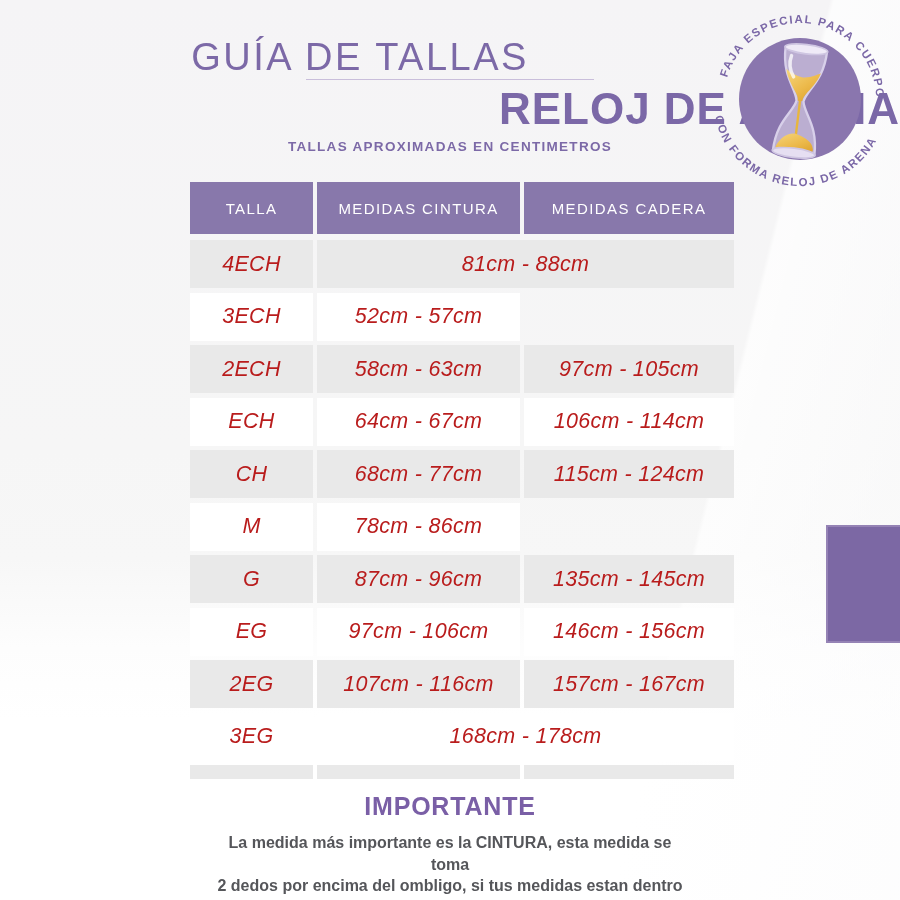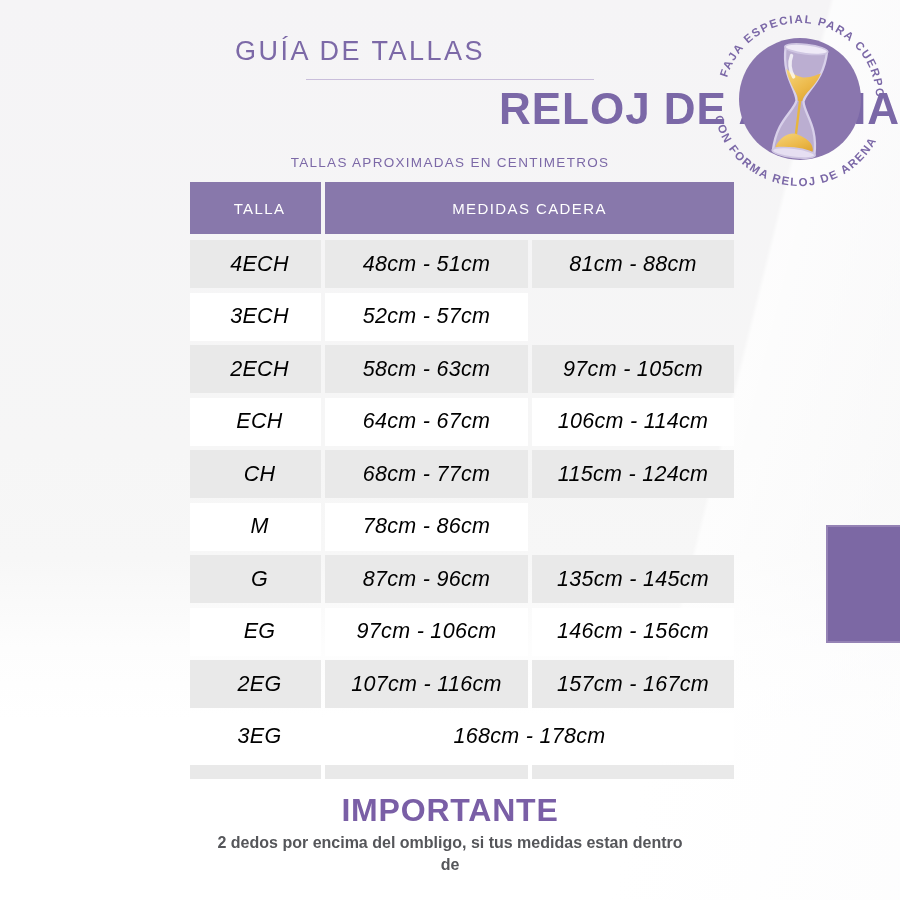--- a/index.html
+++ b/index.html
@@ -8,57 +8,57 @@
     position:relative;width:900px;height:900px;overflow:hidden;
     background:linear-gradient(180deg,#f5f4f6 0%,#f6f6f6 50%,#f7f7f7 62%,#fdfdfd 72%,#ffffff 80%);
   }
   .diag{
     position:absolute;inset:0;pointer-events:none;
     background:linear-gradient(104deg,rgba(255,255,255,0) 73.8%,rgba(255,255,255,0.75) 74.2%,rgba(249,249,250,0.35) 100%);
   }
   
   .title{
     position:absolute;top:36px;left:0;width:720px;text-align:center;
-    font-size:27px;font-weight:500;color:#7c69a7;letter-spacing:2.5px;
+    font-size:38px;font-weight:500;color:#7c69a7;letter-spacing:2.5px;
   }
   .divider{
     position:absolute;top:79px;left:306px;width:288px;height:1px;background:#c9bedb;
   }
   .subtitle{
     position:absolute;top:84px;left:0;width:900px;text-align:right;
     font-size:44px;font-weight:800;color:#7b68a7;letter-spacing:1px;
   }
   .tagline{
     position:absolute;top:139px;left:0;width:900px;text-align:center;
-    font-size:13.5px;font-weight:400;color:#7c69a7;letter-spacing:1.3px;margin-top:16px;
+    font-size:13.5px;font-weight:700;color:#7c69a7;letter-spacing:1.3px;
   }
   
   .badge{position:absolute;left:710px;top:7px;width:190px;height:190px;}
   .badge text{font-family:"Liberation Sans",sans-serif;font-size:11.5px;font-weight:700;
     letter-spacing:1.6px;fill:#7b68a7;}
   
   .table{position:absolute;left:190px;top:182px;width:544px;display:flex;flex-direction:column;}
   .thead{display:flex;gap:4px;height:52px;margin-bottom:6px;}
   .th{background:#8878ab;color:#ffffff;display:flex;align-items:center;justify-content:center;
     font-size:15px;font-weight:500;letter-spacing:1.4px;}
   .tbody{display:flex;flex-direction:column;gap:4.5px;}
   .row{display:flex;gap:4px;height:48px;}
   .cell{display:flex;align-items:center;justify-content:center;
-    font-style:italic;font-weight:500;font-size:21.5px;color:#000000;letter-spacing:0.3px;}
+    font-style:italic;font-weight:500;font-size:21.5px;color:#b91c1c;letter-spacing:0.3px;}
   .tbody > div:nth-of-type(odd) .cell{background:#e9e9e9;}
   .tbody > div:nth-of-type(even) .cell{background:#ffffff;}
   .strip{display:flex;gap:4px;height:14px;margin-top:4.5px;}
   .strip .cell{background:#e9e9e9;}
-  .c1{width:123px;padding-left:8px;}
+  .c1{width:123px;}
   .c2{width:203px;}
   .c3{flex:1;}
   
   .importante{
     position:absolute;top:792px;left:0;width:900px;text-align:center;
-    font-size:32px;font-weight:800;color:#7a5fa6;letter-spacing:0.8px;
+    font-size:25px;font-weight:800;color:#7a5fa6;letter-spacing:0.8px;
   }
   .note{
     position:absolute;top:832px;left:215px;width:470px;text-align:center;
     font-size:16px;font-weight:600;color:#55565a;line-height:21.5px;
   }
   
   .accent-rect{
     position:absolute;left:826px;top:525px;width:78px;height:118px;
     background:#7c68a4;border:2px solid #9583b5;box-sizing:border-box;
   }
@@ -100,27 +100,27 @@
       </text>
       <text>
         <textPath href="#arcBottom" startOffset="50%" text-anchor="middle">CON FORMA RELOJ DE ARENA</textPath>
       </text>
     </g>
   </svg>
 
   <div class="table">
     <div class="thead">
       <div class="th c1">TALLA</div>
+      <div class="th c2">MEDIDAS CINTURA</div>
       <div class="th c3">MEDIDAS CADERA</div>
     </div>
     <div class="tbody">
 
         <div class="row">
           <div class="cell c1">4ECH</div>
-          <div class="cell c2">48cm - 51cm</div>
           <div class="cell c3">81cm - 88cm</div>
         </div>
 
         <div class="row">
           <div class="cell c1">3ECH</div>
           <div class="cell c2">52cm - 57cm</div>
         </div>
 
         <div class="row">
           <div class="cell c1">2ECH</div>
@@ -171,18 +171,19 @@
     </div>
     <div class="strip">
       <div class="cell c1"></div>
       <div class="cell c2"></div>
       <div class="cell c3"></div>
     </div>
   </div>
 
   <div class="importante">IMPORTANTE</div>
   <div class="note">
+    <div>La medida más importante es la CINTURA, esta medida se toma</div>
     <div>2 dedos por encima del ombligo, si tus medidas estan dentro de</div>
 
   </div>
 
   <div class="accent-rect"></div>
 </div>
 
 </body></html>

